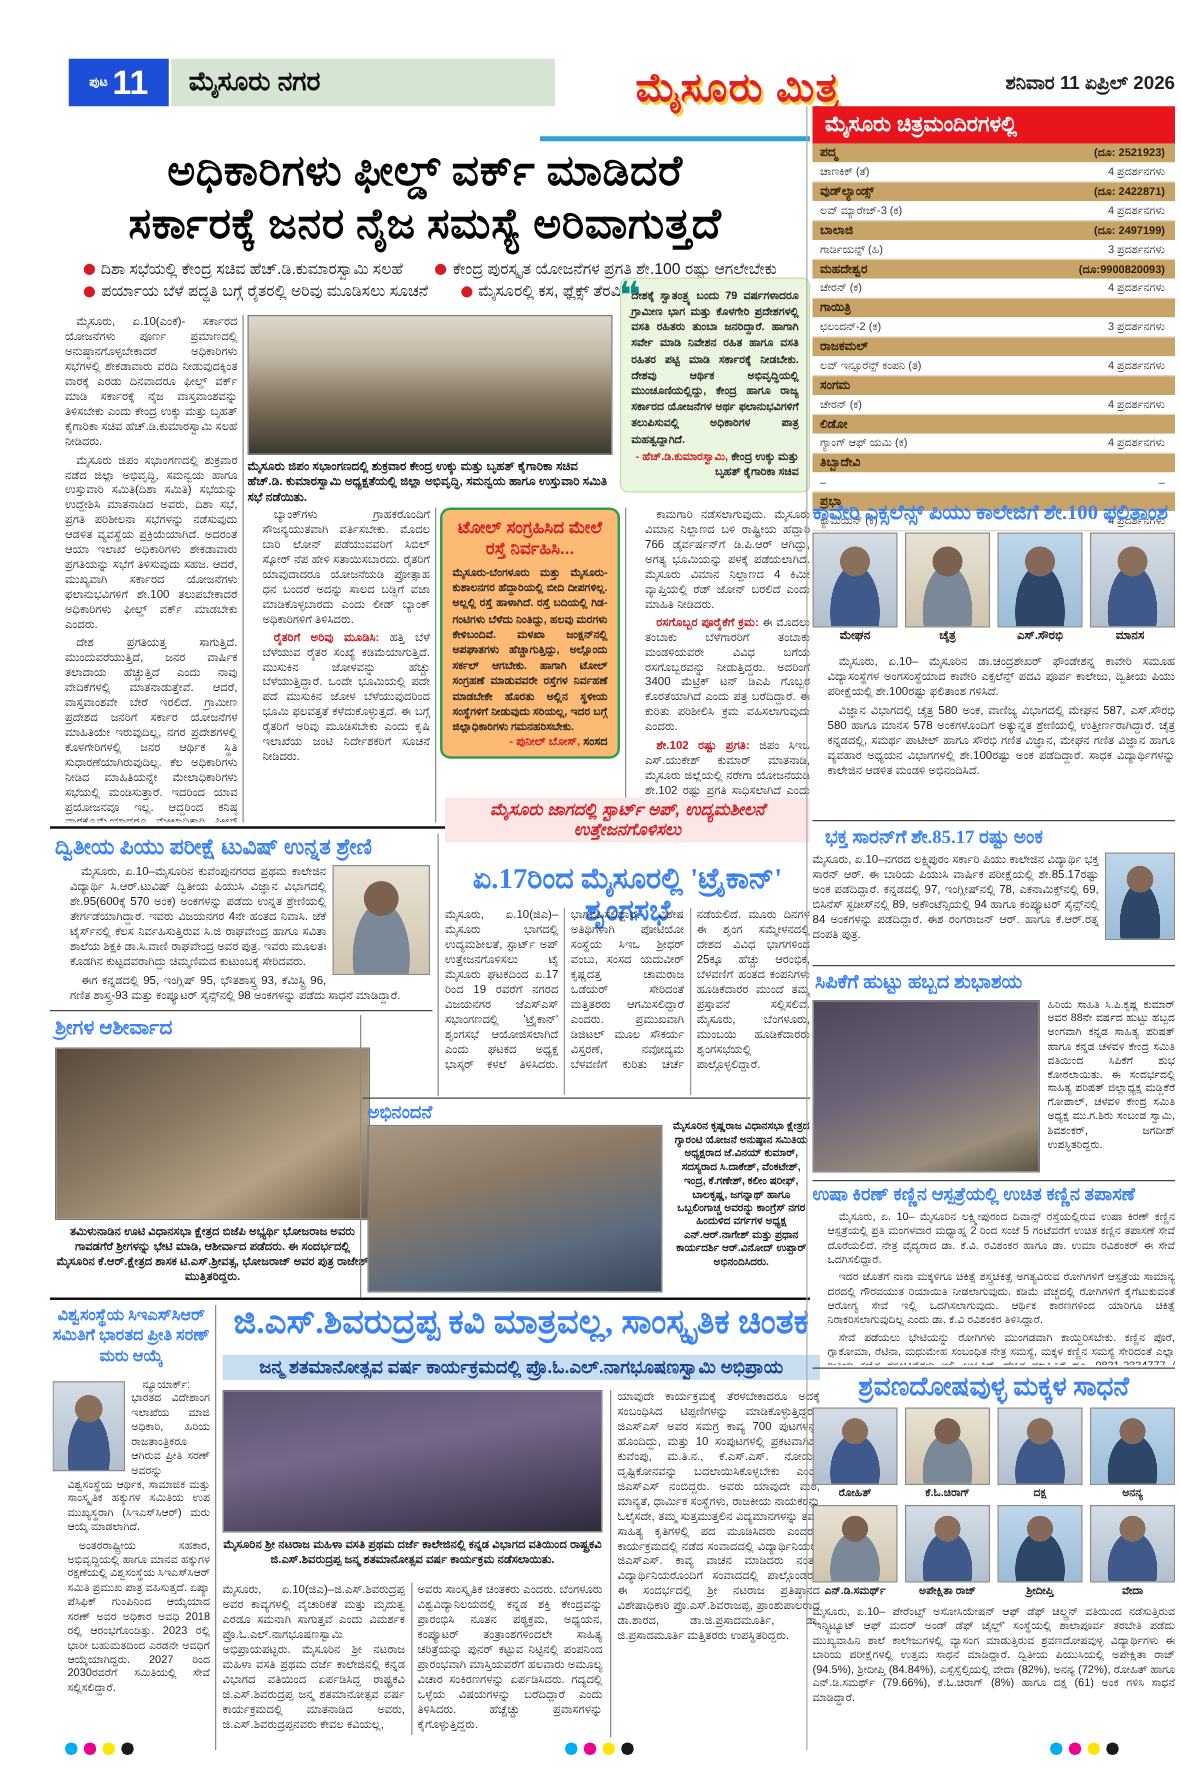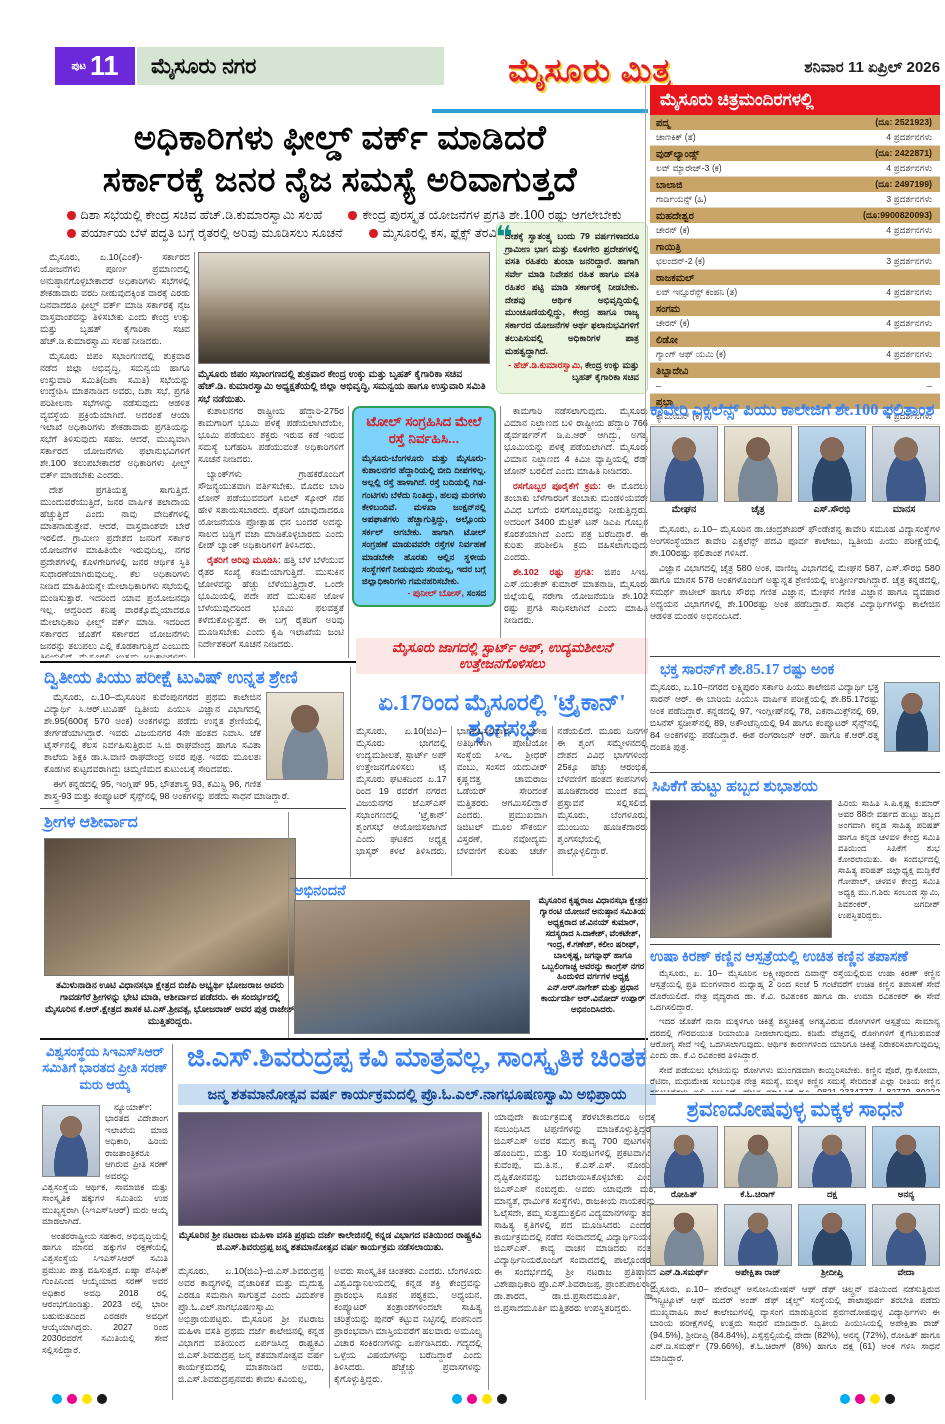--- a/index.html
+++ b/index.html
@@ -3,45 +3,45 @@
 <meta charset="utf-8">
 <style>
   html,body{margin:0;padding:0;background:#e9e9e9;}
   #page{position:relative;width:945px;height:1424px;background:#fff;margin:0 auto;
         font-family:"Liberation Sans","DejaVu Sans",sans-serif;color:#111;overflow:hidden;}
   .abs{position:absolute;}
   .vline{position:absolute;width:1px;background:#8a8a8a;}
   .hline{position:absolute;height:1px;background:#444;}
   .hline.thick{height:2px;background:#111;}
   .body-text{font-size:9.2px;line-height:1.3;text-align:justify;color:#1c1c1c;}
-  .body-text p{margin:0 0 3px 0;text-indent:9px;}
+  .body-text p{margin:0 0 3px 12px;text-indent:9px;}
   .lead-red{color:#c2191f;font-weight:bold;}
   
-  .pagebox{background:#6d28d9;color:#fff;display:flex;align-items:center;justify-content:center;gap:4px;}
+  .pagebox{background:#1d4ed8;color:#fff;display:flex;align-items:center;justify-content:center;gap:4px;}
   .pagebox .small{font-size:10px;font-weight:bold;}
   .pagebox .num{font-size:27px;font-weight:bold;line-height:1;}
   .sectionbox{background:#d5e4d3;display:flex;align-items:center;padding-left:14px;
               font-size:21px;font-weight:bold;color:#0e0e0e;}
   .masthead{font-size:32px;font-weight:bold;color:#e02128;text-shadow:2px 2px 0 #f5cf3a;letter-spacing:1px;}
   .dateline{font-size:15px;font-weight:bold;color:#222;text-align:right;}
   .bluebar{background:#2f9fd8;}
   
   .mainhead{font-size:34px;font-weight:bold;text-align:center;line-height:1.18;color:#050505;
             font-family:"Liberation Serif","DejaVu Serif",serif;letter-spacing:.5px;}
   .bulletrow{display:flex;gap:26px;justify-content:center;}
   .bullet{display:flex;align-items:flex-start;gap:5px;font-size:12.6px;font-weight:normal;color:#151515;}
   .bullet .dot{width:9px;height:9px;border-radius:50%;background:#d61c22;margin-top:3px;flex:none;}
   
   .quotebox{background:#eaf6df;border:1px solid #bfe0a8;border-radius:6px;padding:7px 8px 6px 8px;
             font-size:9.4px;line-height:1.35;text-align:justify;font-weight:bold;color:#222;}
   .quotebox .qmark{position:absolute;left:-2px;top:-6px;font-size:30px;color:#0f8b8b;font-weight:bold;}
   .q-attr{text-align:right;margin-top:3px;}
   .q-attr .nm{color:#d01d23;}
   
-  .tollbox{background:#7dd3fc;border:2px solid #2f9e53;border-radius:8px;padding:6px 8px;
+  .tollbox{background:#fdba74;border:2px solid #2f9e53;border-radius:8px;padding:6px 8px;
            font-size:9.3px;line-height:1.32;text-align:justify;font-weight:bold;color:#222;}
   .tollbox .ttl{color:#d61c22;font-size:13.5px;font-weight:bold;text-align:center;line-height:1.25;margin-bottom:4px;}
   .toll-attr{text-align:right;}
   .toll-attr .nm{color:#d01d23;}
   
   .cinema-head{background:#e8151c;color:#fff;font-size:17px;font-weight:bold;display:flex;
                align-items:center;padding-left:10px;}
   .c-row{display:flex;justify-content:space-between;align-items:center;padding:1px 8px 1px 6px;height:13px;}
   .c-row.theater{background:#c9a468;font-weight:bold;color:#2b1d06;font-size:9.8px;}
   .c-row.theater .ph{font-size:8.8px;}
@@ -132,21 +132,20 @@
       <span class="qmark">❝</span>
       <span style="font-size:8.7px;">ದೇಶಕ್ಕೆ ಸ್ವಾತಂತ್ರ್ಯ ಬಂದು 79 ವರ್ಷಗಳಾದರೂ ಗ್ರಾಮೀಣ ಭಾಗ ಮತ್ತು ಕೊಳಗೇರಿ ಪ್ರದೇಶಗಳಲ್ಲಿ ವಸತಿ ರಹಿತರು ತುಂಬಾ ಜನರಿದ್ದಾರೆ. ಹಾಗಾಗಿ ಸರ್ವೇ ಮಾಡಿ ನಿವೇಶನ ರಹಿತ ಹಾಗೂ ವಸತಿ ರಹಿತರ ಪಟ್ಟಿ ಮಾಡಿ ಸರ್ಕಾರಕ್ಕೆ ನೀಡಬೇಕು. ದೇಶವು ಆರ್ಥಿಕ ಅಭಿವೃದ್ಧಿಯಲ್ಲಿ ಮುಂಚೂಣಿಯಲ್ಲಿದ್ದು, ಕೇಂದ್ರ ಹಾಗೂ ರಾಜ್ಯ ಸರ್ಕಾರದ ಯೋಜನೆಗಳ ಅರ್ಥ ಫಲಾನುಭವಿಗಳಿಗೆ ತಲುಪಿಸುವಲ್ಲಿ ಅಧಿಕಾರಿಗಳ ಪಾತ್ರ ಮಹತ್ವದ್ದಾಗಿದೆ.</span>
       <div class="q-attr" style="font-size:8.8px;">
         <span class="nm">- ಹೆಚ್.ಡಿ.ಕುಮಾರಸ್ವಾಮಿ,</span>
         <span>ಕೇಂದ್ರ ಉಕ್ಕು ಮತ್ತು ಬೃಹತ್ ಕೈಗಾರಿಕಾ ಸಚಿವ</span>
       </div>
     </div>
   </div>
 
   <div class="abs body-text" style="left:198px;top:406px;width:146px;height:252px;overflow:hidden;">
-    <p>ಕುಶಾಲನಗರ ರಾಷ್ಟ್ರೀಯ ಹೆದ್ದಾರಿ-275ರ ಕಾಮಗಾರಿಗೆ ಭೂಮಿ ಪಳಕ್ಕೆ ಪಡೆಯಲಾಗಿದೆಯೇ, ಭೂಮಿ ಪಡೆಯಲು ಶಕ್ತರು ಇರುವ ಕಡೆ ಇರುವ ಸಮಸ್ಯೆ ಬಗೆಹರಿಸಿ ಪಡೆಯುವಂತೆ ಅಧಿಕಾರಿಗಳಿಗೆ ಸೂಚನೆ ನೀಡಿದರು.</p>
     <p>ಬ್ಯಾಂಕ್‌ಗಳು ಗ್ರಾಹಕರೊಂದಿಗೆ ಸೌಜನ್ಯಯುತವಾಗಿ ವರ್ತಿಸಬೇಕು. ಮೊದಲ ಬಾರಿ ಲೋನ್ ಪಡೆಯುವವರಿಗೆ ಸಿಬಿಲ್ ಸ್ಕೋರ್ ನೆಪ ಹೇಳಿ ಸತಾಯಿಸಬಾರದು. ರೈತರಿಗೆ ಯಾವುದಾದರೂ ಯೋಜನೆಯಡಿ ಪ್ರೋತ್ಸಾಹ ಧನ ಬಂದರೆ ಅದನ್ನು ಸಾಲದ ಬಡ್ಡಿಗೆ ವಜಾ ಮಾಡಿಕೊಳ್ಳಬಾರದು ಎಂದು ಲೀಡ್ ಬ್ಯಾಂಕ್ ಅಧಿಕಾರಿಗಳಿಗೆ ತಿಳಿಸಿದರು.</p>
     <p><span class="lead-red">ರೈತರಿಗೆ ಅರಿವು ಮೂಡಿಸಿ:</span> <span>ಹತ್ತಿ ಬೆಳೆ ಬೆಳೆಯುವ ರೈತರ ಸಂಖ್ಯೆ ಕಡಿಮೆಯಾಗುತ್ತಿದೆ. ಮುಸುಕಿನ ಜೋಳವನ್ನು ಹೆಚ್ಚು ಬೆಳೆಯುತ್ತಿದ್ದಾರೆ. ಒಂದೇ ಭೂಮಿಯಲ್ಲಿ ಪದೇ ಪದೆ ಮುಸುಕಿನ ಜೋಳ ಬೆಳೆಯುವುದರಿಂದ ಭೂಮಿ ಫಲವತ್ತತೆ ಕಳೆದುಕೊಳ್ಳುತ್ತದೆ. ಈ ಬಗ್ಗೆ ರೈತರಿಗೆ ಅರಿವು ಮೂಡಿಸಬೇಕು ಎಂದು ಕೃಷಿ ಇಲಾಖೆಯ ಜಂಟಿ ನಿರ್ದೇಶಕರಿಗೆ ಸೂಚನೆ ನೀಡಿದರು.</span></p>
   </div>
 
   <div class="abs" style="left:352px;top:406px;width:144px;">
     <div class="tollbox">
       <div class="ttl">ಟೋಲ್ ಸಂಗ್ರಹಿಸಿದ ಮೇಲೆ ರಸ್ತೆ ನಿರ್ವಹಿಸಿ...</div>
       <span style="font-size:8.6px;">ಮೈಸೂರು-ಬೆಂಗಳೂರು ಮತ್ತು ಮೈಸೂರು-ಕುಶಾಲನಗರ ಹೆದ್ದಾರಿಯಲ್ಲಿ ಬೀದಿ ದೀಪಗಳಿಲ್ಲ. ಅಲ್ಲಲ್ಲಿ ರಸ್ತೆ ಹಾಳಾಗಿದೆ. ರಸ್ತೆ ಬದಿಯಲ್ಲಿ ಗಿಡ-ಗಂಟಿಗಳು ಬೆಳೆದು ನಿಂತಿದ್ದು, ಹಲವು ಮರಗಳು ಕೇಳಿಬಂದಿವೆ. ಮಳಖಾ ಜಂಕ್ಷನ್‌ನಲ್ಲಿ ಅಪಘಾತಗಳು ಹೆಚ್ಚಾಗುತ್ತಿದ್ದು, ಅಲ್ಲೊಂದು ಸರ್ಕಲ್ ಆಗಬೇಕು. ಹಾಗಾಗಿ ಟೋಲ್ ಸಂಗ್ರಹಣೆ ಮಾಡುವವರೇ ರಸ್ತೆಗಳ ನಿರ್ವಹಣೆ ಮಾಡಬೇಕೇ ಹೊರತು ಅಲ್ಲಿನ ಸ್ಥಳೀಯ ಸಂಸ್ಥೆಗಳಿಗೆ ನೀಡುವುದು ಸರಿಯಲ್ಲ, ಇದರ ಬಗ್ಗೆ ಜಿಲ್ಲಾಧಿಕಾರಿಗಳು ಗಮನಹರಿಸಬೇಕು.</span>
       <div class="toll-attr" style="font-size:9px;">
         <span class="nm">- ಪುನೀಲ್ ಬೋಸ್,</span>

